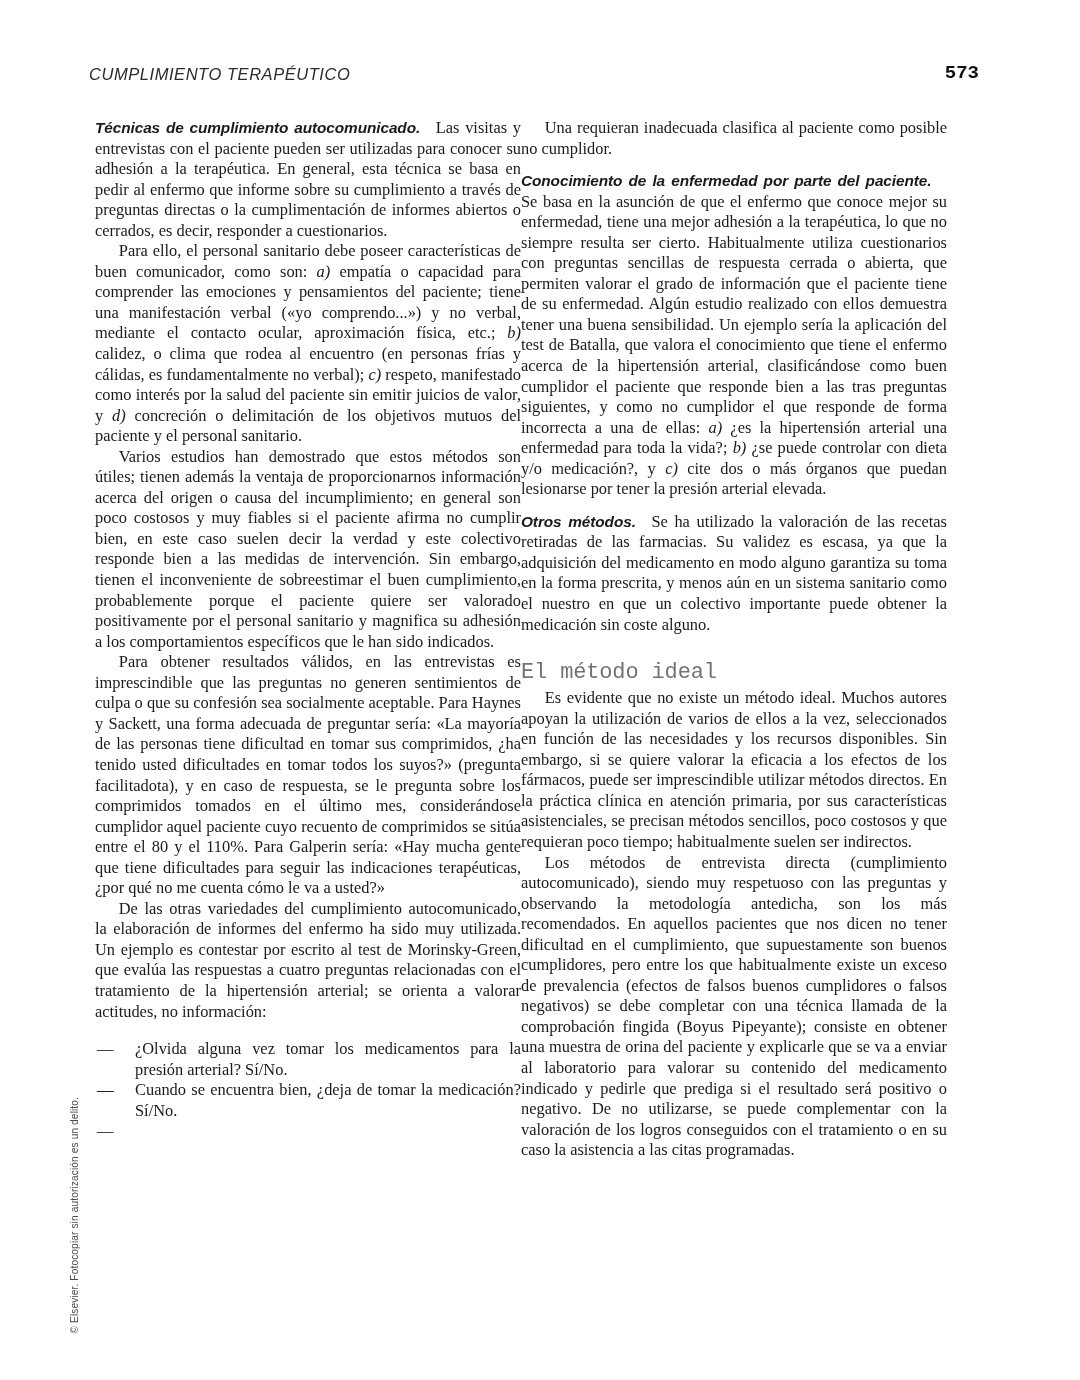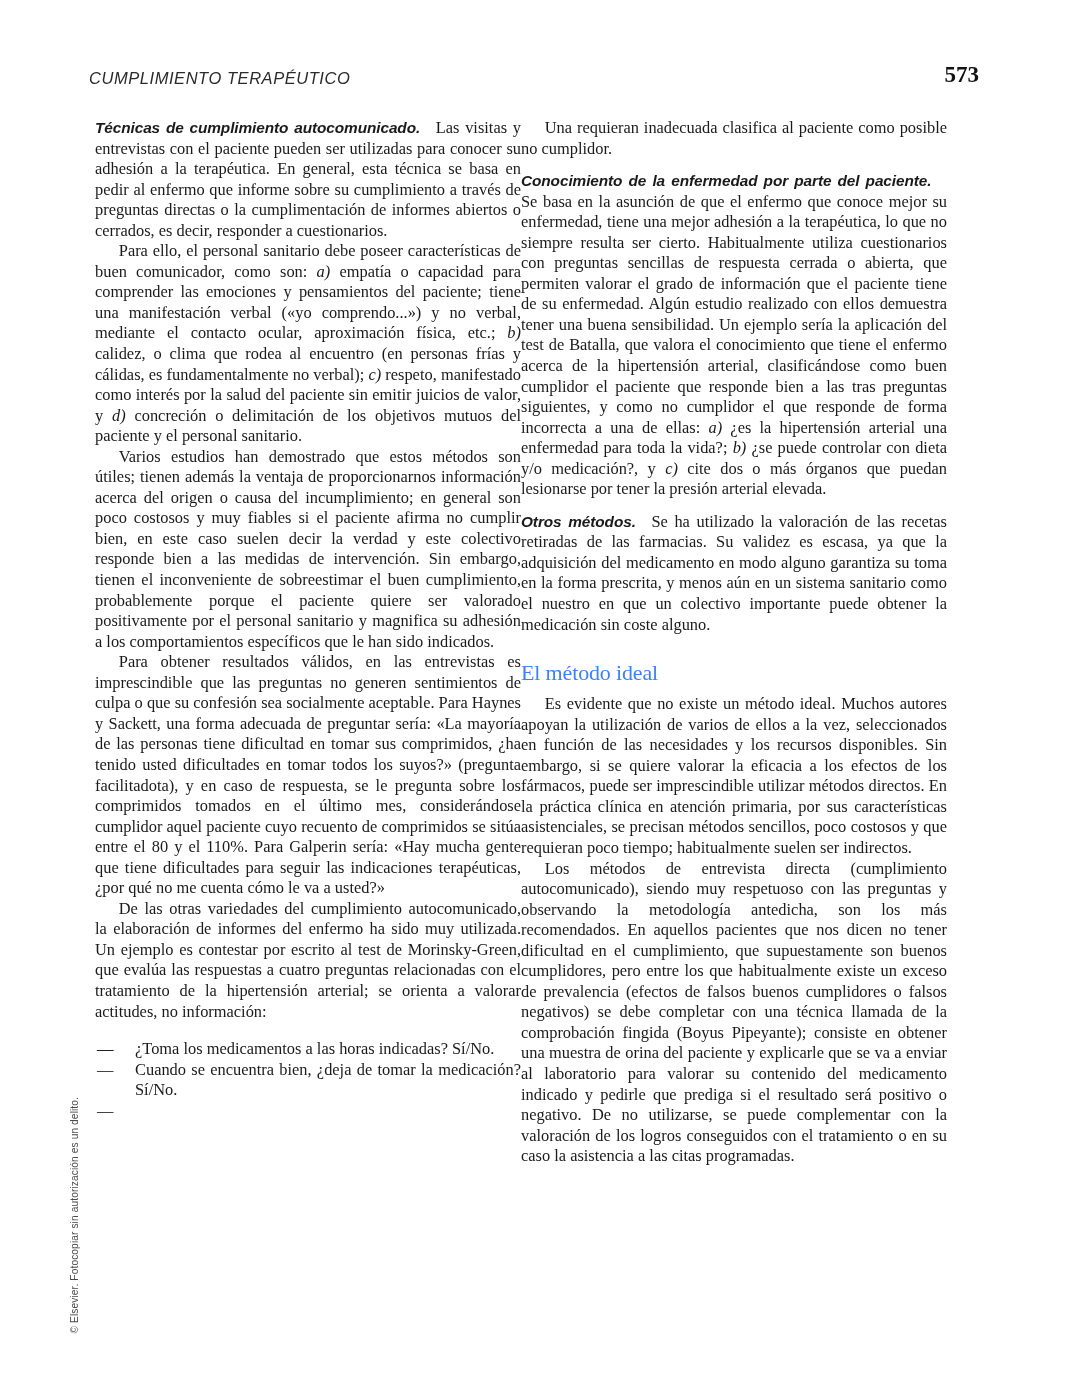--- a/index.html
+++ b/index.html
@@ -30,23 +30,23 @@
   }
   .running-head-title {
     font-family: "Liberation Sans", sans-serif;
     font-style: italic;
     font-size: 16.5px;
     letter-spacing: 0.55px;
     color: #2b2b2b;
     white-space: nowrap;
   }
   .running-head-folio {
-    font-family: Liberation Serif, serif;
+    font-family: Liberation Mono, monospace;
     font-weight: bold;
-    font-size: 23px;
+    font-size: 19px;
     color: #111111;
   }
 
   
   .copyright-line {
     position: absolute;
     left: -76px;
     top: 1178px;
     width: 300px;
     transform: rotate(-90deg);
@@ -98,26 +98,26 @@
   .runin-gap {
     display: inline-block;
     width: 0.95em;
   }
 
   
   .ital { font-style: italic; }
 
   
   .section-heading {
-    font-family: Liberation Serif, serif;
+    font-family: Liberation Mono, monospace;
     font-weight: normal;
     font-size: 22px;
     line-height: 26px;
-    color: #3b82f6;
-    margin: 25px 0 8px 0;
+    color: #737373;
+    margin: 25px 0 2px 0;
     letter-spacing: -0.15px;
   }
 
   
   .dash-list {
     margin: 17px 0 0 0;
     padding: 0;
     list-style: none;
   }
   .dash-item {
@@ -158,24 +158,24 @@
 
       <p class="indent">Varios estudios han demostrado que estos métodos son útiles; tienen además la ventaja de proporcionarnos información acerca del origen o causa del incumplimiento; en general son poco costosos y muy fiables si el paciente afirma no cumplir bien, en este caso suelen decir la verdad y este colectivo responde bien a las medidas de intervención. Sin embargo, tienen el inconveniente de sobreestimar el buen cumplimiento, probablemente porque el paciente quiere ser valorado positivamente por el personal sanitario y magnifica su adhesión a los comportamientos específicos que le han sido indicados.</p>
 
       <p class="indent">Para obtener resultados válidos, en las entrevistas es imprescindible que las preguntas no generen sentimientos de culpa o que su confesión sea socialmente aceptable. Para Haynes y Sackett, una forma adecuada de preguntar sería: «La mayoría de las personas tiene dificultad en tomar sus comprimidos, ¿ha tenido usted dificultades en tomar todos los suyos?» (pregunta facilitadota), y en caso de respuesta, se le pregunta sobre los comprimidos tomados en el último mes, considerándose cumplidor aquel paciente cuyo recuento de comprimidos se sitúa entre el 80 y el 110%. Para Galperin sería: «Hay mucha gente que tiene dificultades para seguir las indicaciones terapéuticas, ¿por qué no me cuenta cómo le va a usted?»</p>
 
       <p class="indent">De las otras variedades del cumplimiento autocomunicado, la elaboración de informes del enfermo ha sido muy utilizada. Un ejemplo es contestar por escrito al test de Morinsky-Green, que evalúa las respuestas a cuatro preguntas relacionadas con el tratamiento de la hipertensión arterial; se orienta a valorar actitudes, no información:</p>
 
       <ul class="dash-list">
         <li class="dash-item">
           <span class="dash">—</span>
-        </li>
-        <li class="dash-item">
-          <span class="dash">—</span>
-          <span>¿Toma los medicamentos a las horas indicadas? Sí/No.</span>
+          <span>¿Olvida alguna vez tomar los medicamentos para la presión arterial? Sí/No.</span>
+        </li>
+        <li class="dash-item">
+          <span class="dash">—</span>
         </li>
         <li class="dash-item">
           <span class="dash">—</span>
           <span>Cuando se encuentra bien, ¿deja de tomar la medicación? Sí/No.</span>
         </li>
         <li class="dash-item">
           <span class="dash">—</span>
         </li>
       </ul>
 

